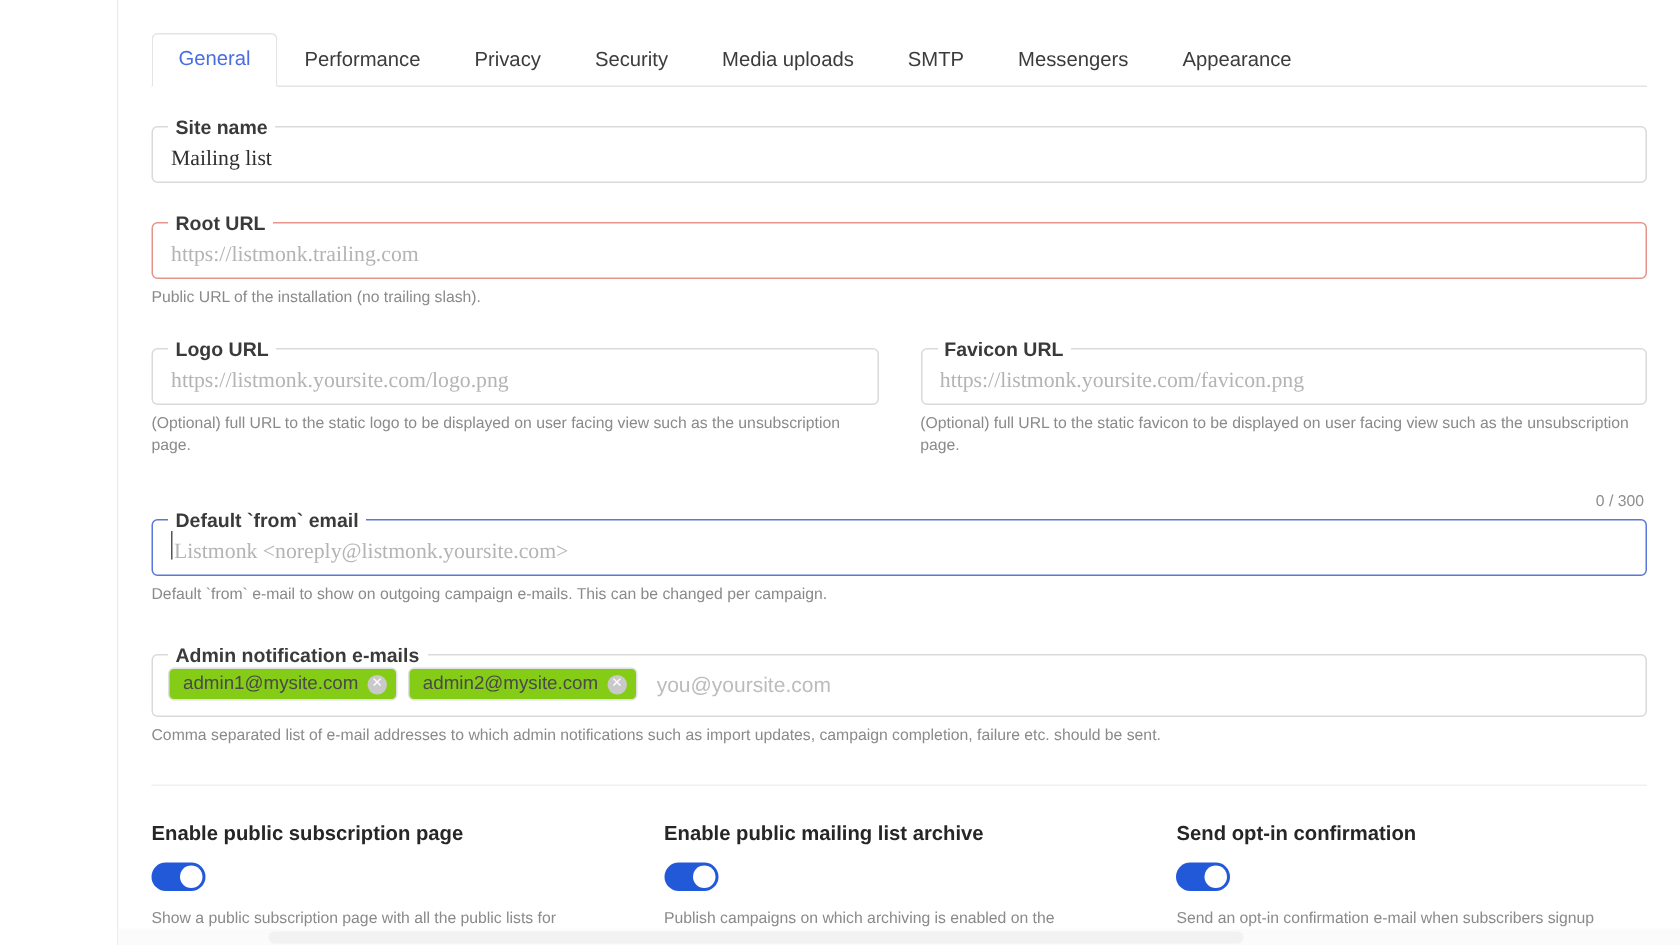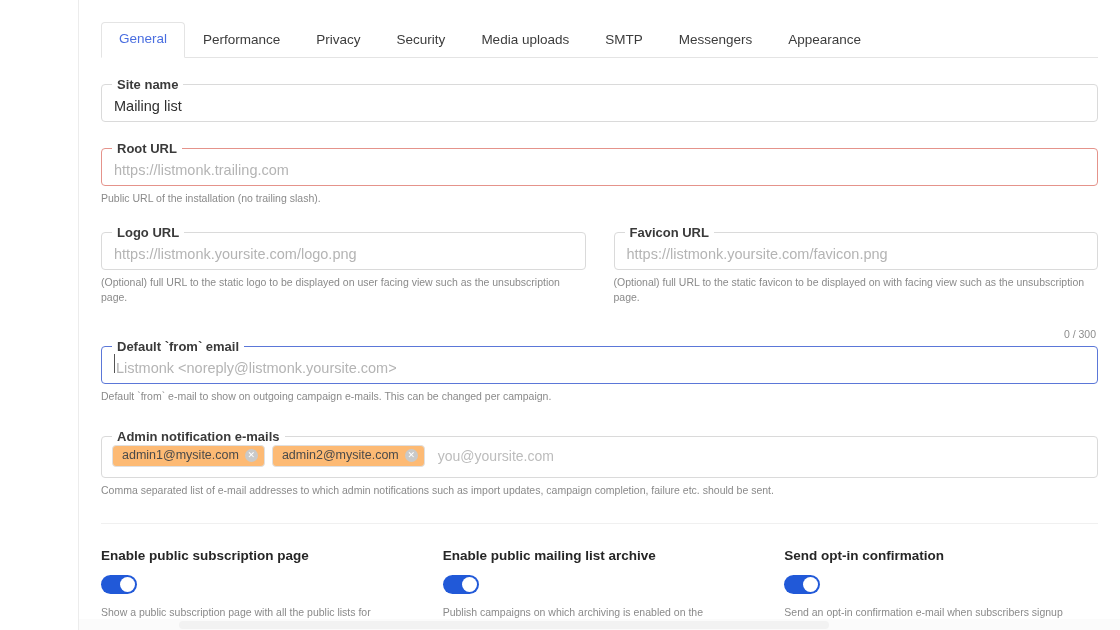--- a/index.html
+++ b/index.html
@@ -95,21 +95,21 @@
   }
   fieldset.box.error { border-color: #e5938b; }
   fieldset.box.focused { border-color: #5b77d8; }
 
   .inputline {
     display: block;
     width: 100%;
     border: none;
     outline: none;
     background: transparent;
-    font-family: Liberation Sans, sans-serif;
+    font-family: Liberation Serif, serif;
     font-size: 14.5px;
     color: #2f2f2f;
     padding: 2px 12px 12px 12px;
     height: 30px;
     line-height: 26px;
   }
   .inputline.placeholder { color: #b4b4b4; }
 
   
   .caret-wrap { position: relative; }
@@ -146,23 +146,23 @@
   .taginput {
     display: flex;
     align-items: center;
     gap: 7px;
     padding: 2px 10px 10px 10px;
     min-height: 30px;
     flex-wrap: wrap;
   }
   .tag {
     display: inline-flex;
-    align-items: center;
+    align-items: flex-end;
     gap: 6px;
-    background: #fdba74;
+    background: #84cc16;
     border: 1px solid #e0e0e0;
     border-radius: 4px;
     padding: 3px 6px 3px 9px;
     font-size: 12.5px;
     color: #4a4a4a;
     line-height: 1.1;
     white-space: nowrap;
   }
   .tag-close {
     display: inline-flex;
@@ -293,21 +293,21 @@
             </fieldset>
             <div class="help">(Optional) full URL to the static logo to be displayed on user facing view such as the unsubscription page.</div>
           </div>
         </div>
         <div class="col">
           <div class="field">
             <fieldset class="box">
               <legend>Favicon URL</legend>
               <div class="inputline placeholder">https://listmonk.yoursite.com/favicon.png</div>
             </fieldset>
-            <div class="help">(Optional) full URL to the static favicon to be displayed on with facing view such as the unsubscription page.</div>
+            <div class="help">(Optional) full URL to the static favicon to be displayed on user facing view such as the unsubscription page.</div>
           </div>
         </div>
       </div>
 
       <div class="field" style="margin-top:34px">
         <div class="counter">0 / 300</div>
         <fieldset class="box focused">
           <legend>Default `from` email</legend>
           <div class="caret-wrap">
             <div class="caret"></div>

